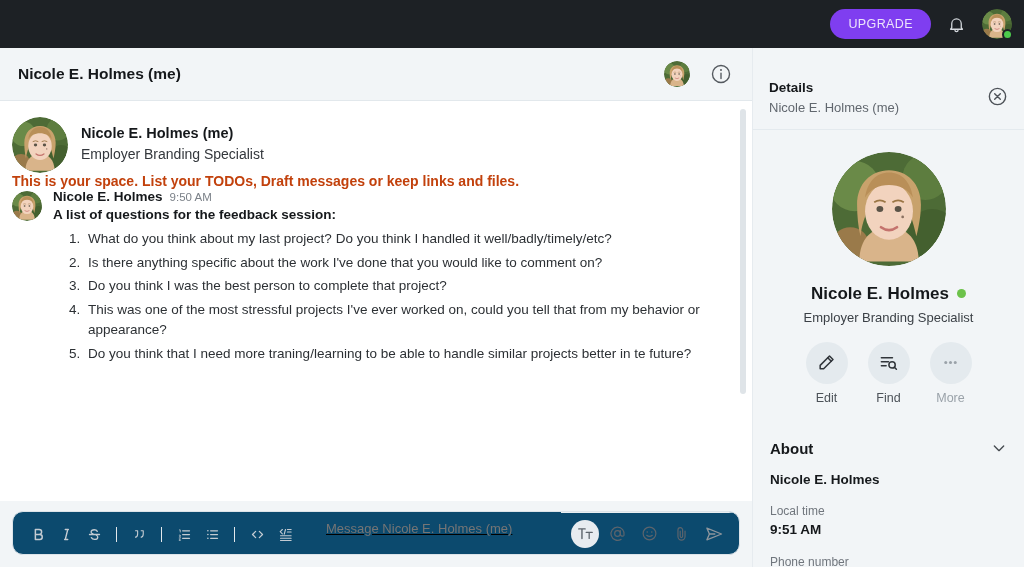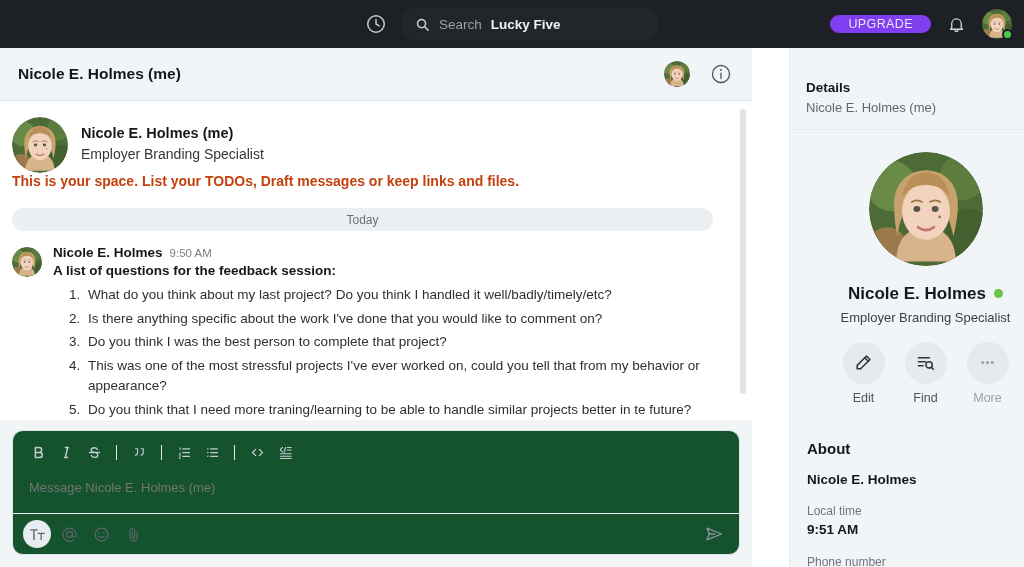--- a/index.html
+++ b/index.html
@@ -20,32 +20,32 @@
   .search-box {
     width: 258px; height: 34px; background: #22262b; border-radius: 17px;
     display: flex; align-items: center; gap: 9px; padding: 0 14px;
   }
   .search-icon { width: 15px; height: 15px; color: #c9ced3; flex: 0 0 auto; }
   .search-text { font-size: 13.5px; color: #9aa1a8; white-space: nowrap; }
   .search-term { font-size: 13.5px; color: #f0f2f4; font-weight: bold; white-space: nowrap; }
   .tb-right { margin-left: auto; display: flex; align-items: center; gap: 16px; padding-right: 12px; z-index: 2; }
   .upgrade-btn {
     background: #7f3ef0; color: #ece4fb; border: none; border-radius: 16px;
-    height: 18px; padding: 0 18px; font-size: 12.5px; font-family: inherit;
+    height: 30px; padding: 0 18px; font-size: 12.5px; font-family: inherit;
     letter-spacing: 0.4px; cursor: pointer;
   }
   .bell-icon { width: 19px; height: 19px; color: #d6dadf; cursor: pointer; }
   .avatar-wrap { position: relative; width: 30px; height: 30px; }
   .online-dot {
     position: absolute; right: -1px; bottom: -1px; width: 11px; height: 11px;
     border-radius: 50%; background: #4cc94c; border: 2px solid #1d2125;
   }
 
   
-  .body-row { flex: 1; display: flex; min-height: 0; gap: 37px; }
+  .body-row { flex: 1; display: flex; min-height: 0; }
 
   
   .conv { width: 752px; flex: 0 0 752px; display: flex; flex-direction: column; background: #f2f5f7; min-height: 0; position: relative; }
   .conv-head {
     height: 53px; flex: 0 0 53px; background: #f2f5f7;
     display: flex; align-items: center; padding: 0 20px 0 18px;
     border-bottom: 1px solid #e2e8ec;
   }
   .conv-title { font-size: 15.5px; font-weight: bold; color: #15181b; }
   .conv-head-right { margin-left: auto; display: flex; align-items: center; gap: 20px; }
@@ -78,22 +78,22 @@
   .msg-head { display: flex; align-items: baseline; gap: 7px; }
   .msg-author { font-size: 13.5px; font-weight: bold; color: #15181b; }
   .msg-time { font-size: 11.5px; color: #7b8188; }
   .msg-lead { font-size: 13.5px; font-weight: bold; color: #15181b; margin-top: 3px; }
   ol.q-list { margin: 7px 0 0 0; padding-left: 31px; }
   ol.q-list li { font-size: 13.5px; color: #2c3034; line-height: 1.52; padding-left: 4px; margin-bottom: 3px; }
 
   
   .composer-area { flex: 0 0 auto; background: #f2f5f7; padding: 10px 12px 12px 12px; }
   .composer {
-    background: #14532d; border: 1px solid #dde4e9; border-radius: 11px;
-    display: flex; flex-direction: column; overflow: hidden;
+    background: #0c4a6e; border: 1px solid #dde4e9; border-radius: 11px;
+    display: flex; flex-direction: row; overflow: hidden; text-decoration: underline;
   }
   .fmt-bar { display: flex; align-items: center; gap: 2px; padding: 9px 12px 7px 12px; }
   .fmt-btn {
     width: 26px; height: 24px; display: flex; align-items: center; justify-content: center;
     color: #c3cbd2; cursor: pointer; background: none; border: none; font-family: inherit;
   }
   .fmt-btn svg { width: 15px; height: 15px; }
   .fmt-sep { width: 1px; height: 15px; background: #e2e8ec; margin: 0 7px; }
   .msg-input {
     padding: 9px 16px 18px 16px; font-size: 13px; color: #9099a1;
@@ -167,38 +167,20 @@
       <path d="M53 44q5-3 10 0" stroke="#9b7645" stroke-width="1.6" fill="none"></path>
       <path d="M43 66q7 5 14 0" stroke="#c4736d" stroke-width="2.4" fill="none" stroke-linecap="round"></path>
       <ellipse cx="62" cy="57" rx="1.2" ry="1.2" fill="#8a7060"></ellipse>
     </symbol>
   </defs>
 </svg>
 
 <div id="app">
 
   <div class="topbar">
-    <div class="tb-center">
-      <span class="clock-icon">
-        <svg viewBox="0 0 24 24" fill="none" stroke="currentColor" stroke-width="1.6">
-          <circle cx="12" cy="12" r="9"></circle>
-            <path d="M12 7v5l3.5 2" stroke-linecap="round"></path>
-        </svg>
-      </span>
-      <div class="search-box">
-        <span class="search-icon">
-          <svg viewBox="0 0 24 24" fill="none" stroke="currentColor" stroke-width="2.4">
-            <circle cx="10.5" cy="10.5" r="6.5"></circle>
-              <path d="M15.5 15.5 21 21" stroke-linecap="round"></path>
-          </svg>
-        </span>
-        <span class="search-text">Search</span>
-        <span class="search-term">Lucky Five</span>
-      </div>
-    </div>
     <div class="tb-right">
       <button class="upgrade-btn">UPGRADE</button>
       <span class="bell-icon">
         <svg viewBox="0 0 24 24" fill="none" stroke="currentColor" stroke-width="1.6">
           <path d="M18 16V11a6 6 0 0 0-12 0v5l-1.5 2h15z" stroke-linejoin="round"></path>
           <path d="M10 19a2 2 0 0 0 4 0" stroke-linecap="round"></path>
         </svg>
       </span>
       <span class="avatar-wrap">
         <svg width="30" height="30" style="border-radius:50%;display:block">
@@ -254,25 +236,20 @@
                 </g>
             </svg>
           </span>
           <div class="intro-meta">
             <div class="intro-name">Nicole E. Holmes (me)</div>
             <div class="intro-role">Employer Branding Specialist</div>
           </div>
         </div>
         <div class="intro-desc">This is your space. List your TODOs, Draft messages or keep links and files.</div>
 
-        <div class="divider-row">
-          <div class="divider-pill">
-            <span>Today</span>
-          </div>
-        </div>
 
         <div class="msg">
           <span class="msg-av">
             <svg width="30" height="30" style="display:block">
               <clipPath id="c4">
                   <circle cx="15" cy="15" r="15"></circle>
                 </clipPath>
               <g clip-path="url(#c4)">
                   <use href="#portrait" width="30" height="30"></use>
                 </g>

